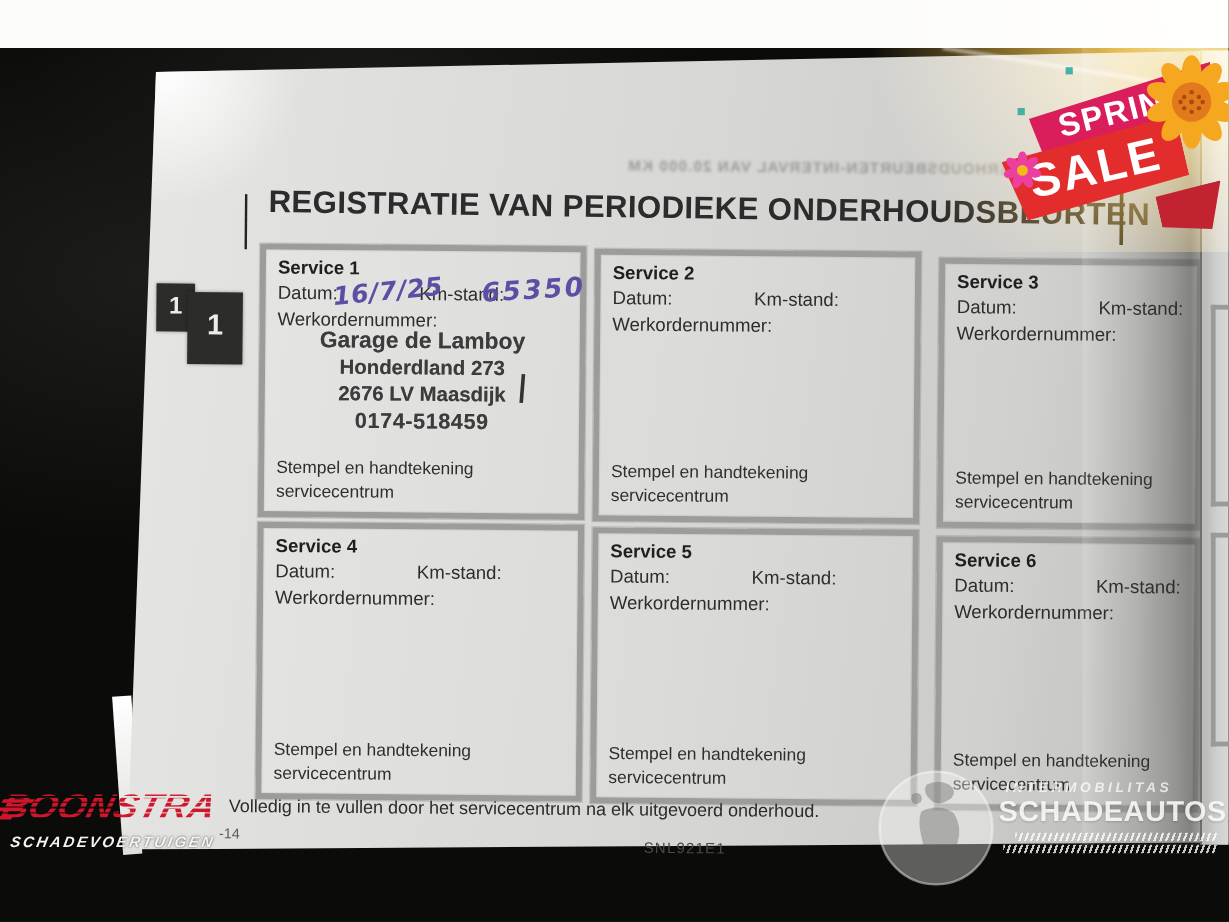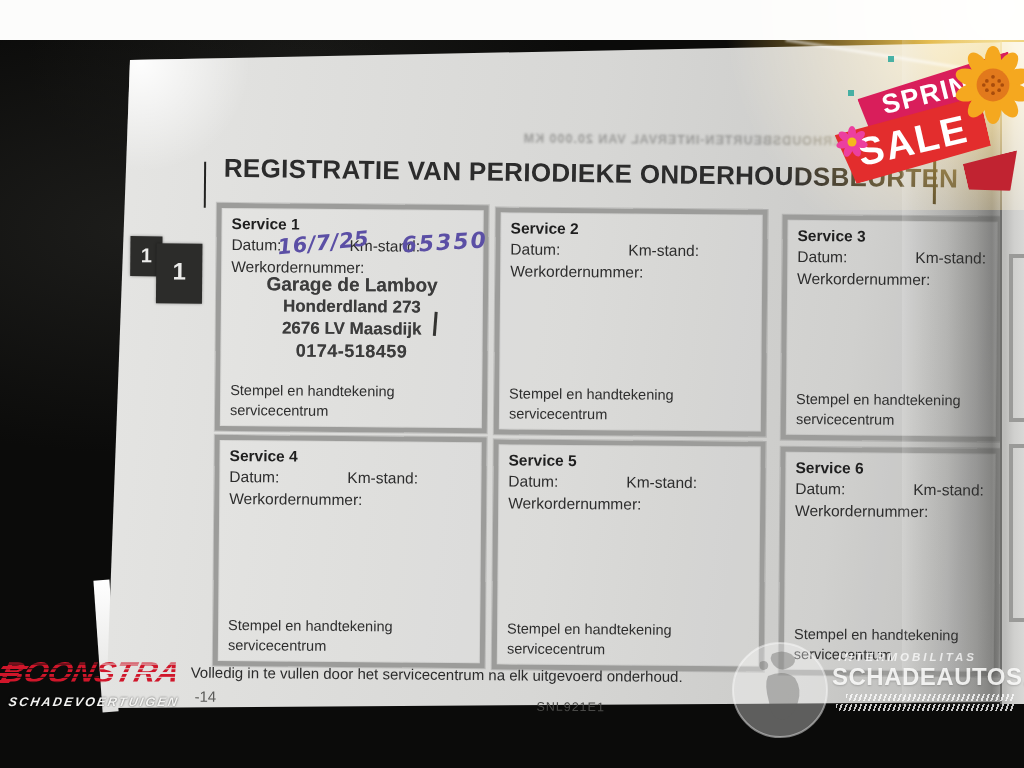--- a/index.html
+++ b/index.html
@@ -58,21 +58,21 @@
   .hw-date{left:46px;top:-6px;font-size:21px;transform:rotate(-6deg);letter-spacing:0.5px;}
   .hw-km{left:170px;top:-8px;font-size:22px;transform:rotate(-4deg);letter-spacing:2px;}
   .stamp{position:absolute;left:0;top:64px;width:100%;text-align:center;color:#3c3c3c;
     text-shadow:0 0 0.5px rgba(60,60,60,0.6);}
   .stamp-l1{font-size:19px;font-weight:bold;line-height:23px;}
   .stamp-l2{font-size:17px;font-weight:600;line-height:22px;}
   .stamp-l3{font-size:18px;font-weight:600;line-height:23px;letter-spacing:0.5px;}
   .pen-tick{position:absolute;left:213px;top:38px;width:2.5px;height:24px;background:#333331;transform:rotate(4deg);}
   
   .footer-note{position:absolute;left:78px;top:597px;font-size:15px;color:#2b2b2b;white-space:nowrap;}
-  .page-num{position:absolute;left:70px;top:621px;font-size:15px;color:#5a5a58;margin-left:12px;}
+  .page-num{position:absolute;left:70px;top:621px;font-size:12px;color:#5a5a58;}
   .form-code{position:absolute;left:424px;top:630px;font-size:12.5px;color:#4a4a48;letter-spacing:1px;}
   
   .curl{position:absolute;left:902px;top:40px;width:100px;height:666px;z-index:6;pointer-events:none;
     background:linear-gradient(90deg, rgba(255,255,255,0.15) 0%, rgba(70,70,68,0) 12%,
       rgba(70,70,68,0.14) 45%, rgba(50,50,48,0.30) 74%, rgba(35,35,33,0.40) 90%, rgba(80,80,78,0.28) 100%);}
   .next-page{position:absolute;left:1000px;top:42px;width:24px;height:662px;z-index:7;
     background:linear-gradient(90deg,#6e6e6c 0 2px,#bcbcba 2px 5px,#d0d0ce 60%,#d8d8d6 100%);}
   .np-frame{position:absolute;left:9px;width:15px;border-left:4px solid #9a9a98;
     border-top:4px solid #9a9a98;border-bottom:4px solid #9a9a98;}
   .np-frame1{top:212px;height:160px;}

